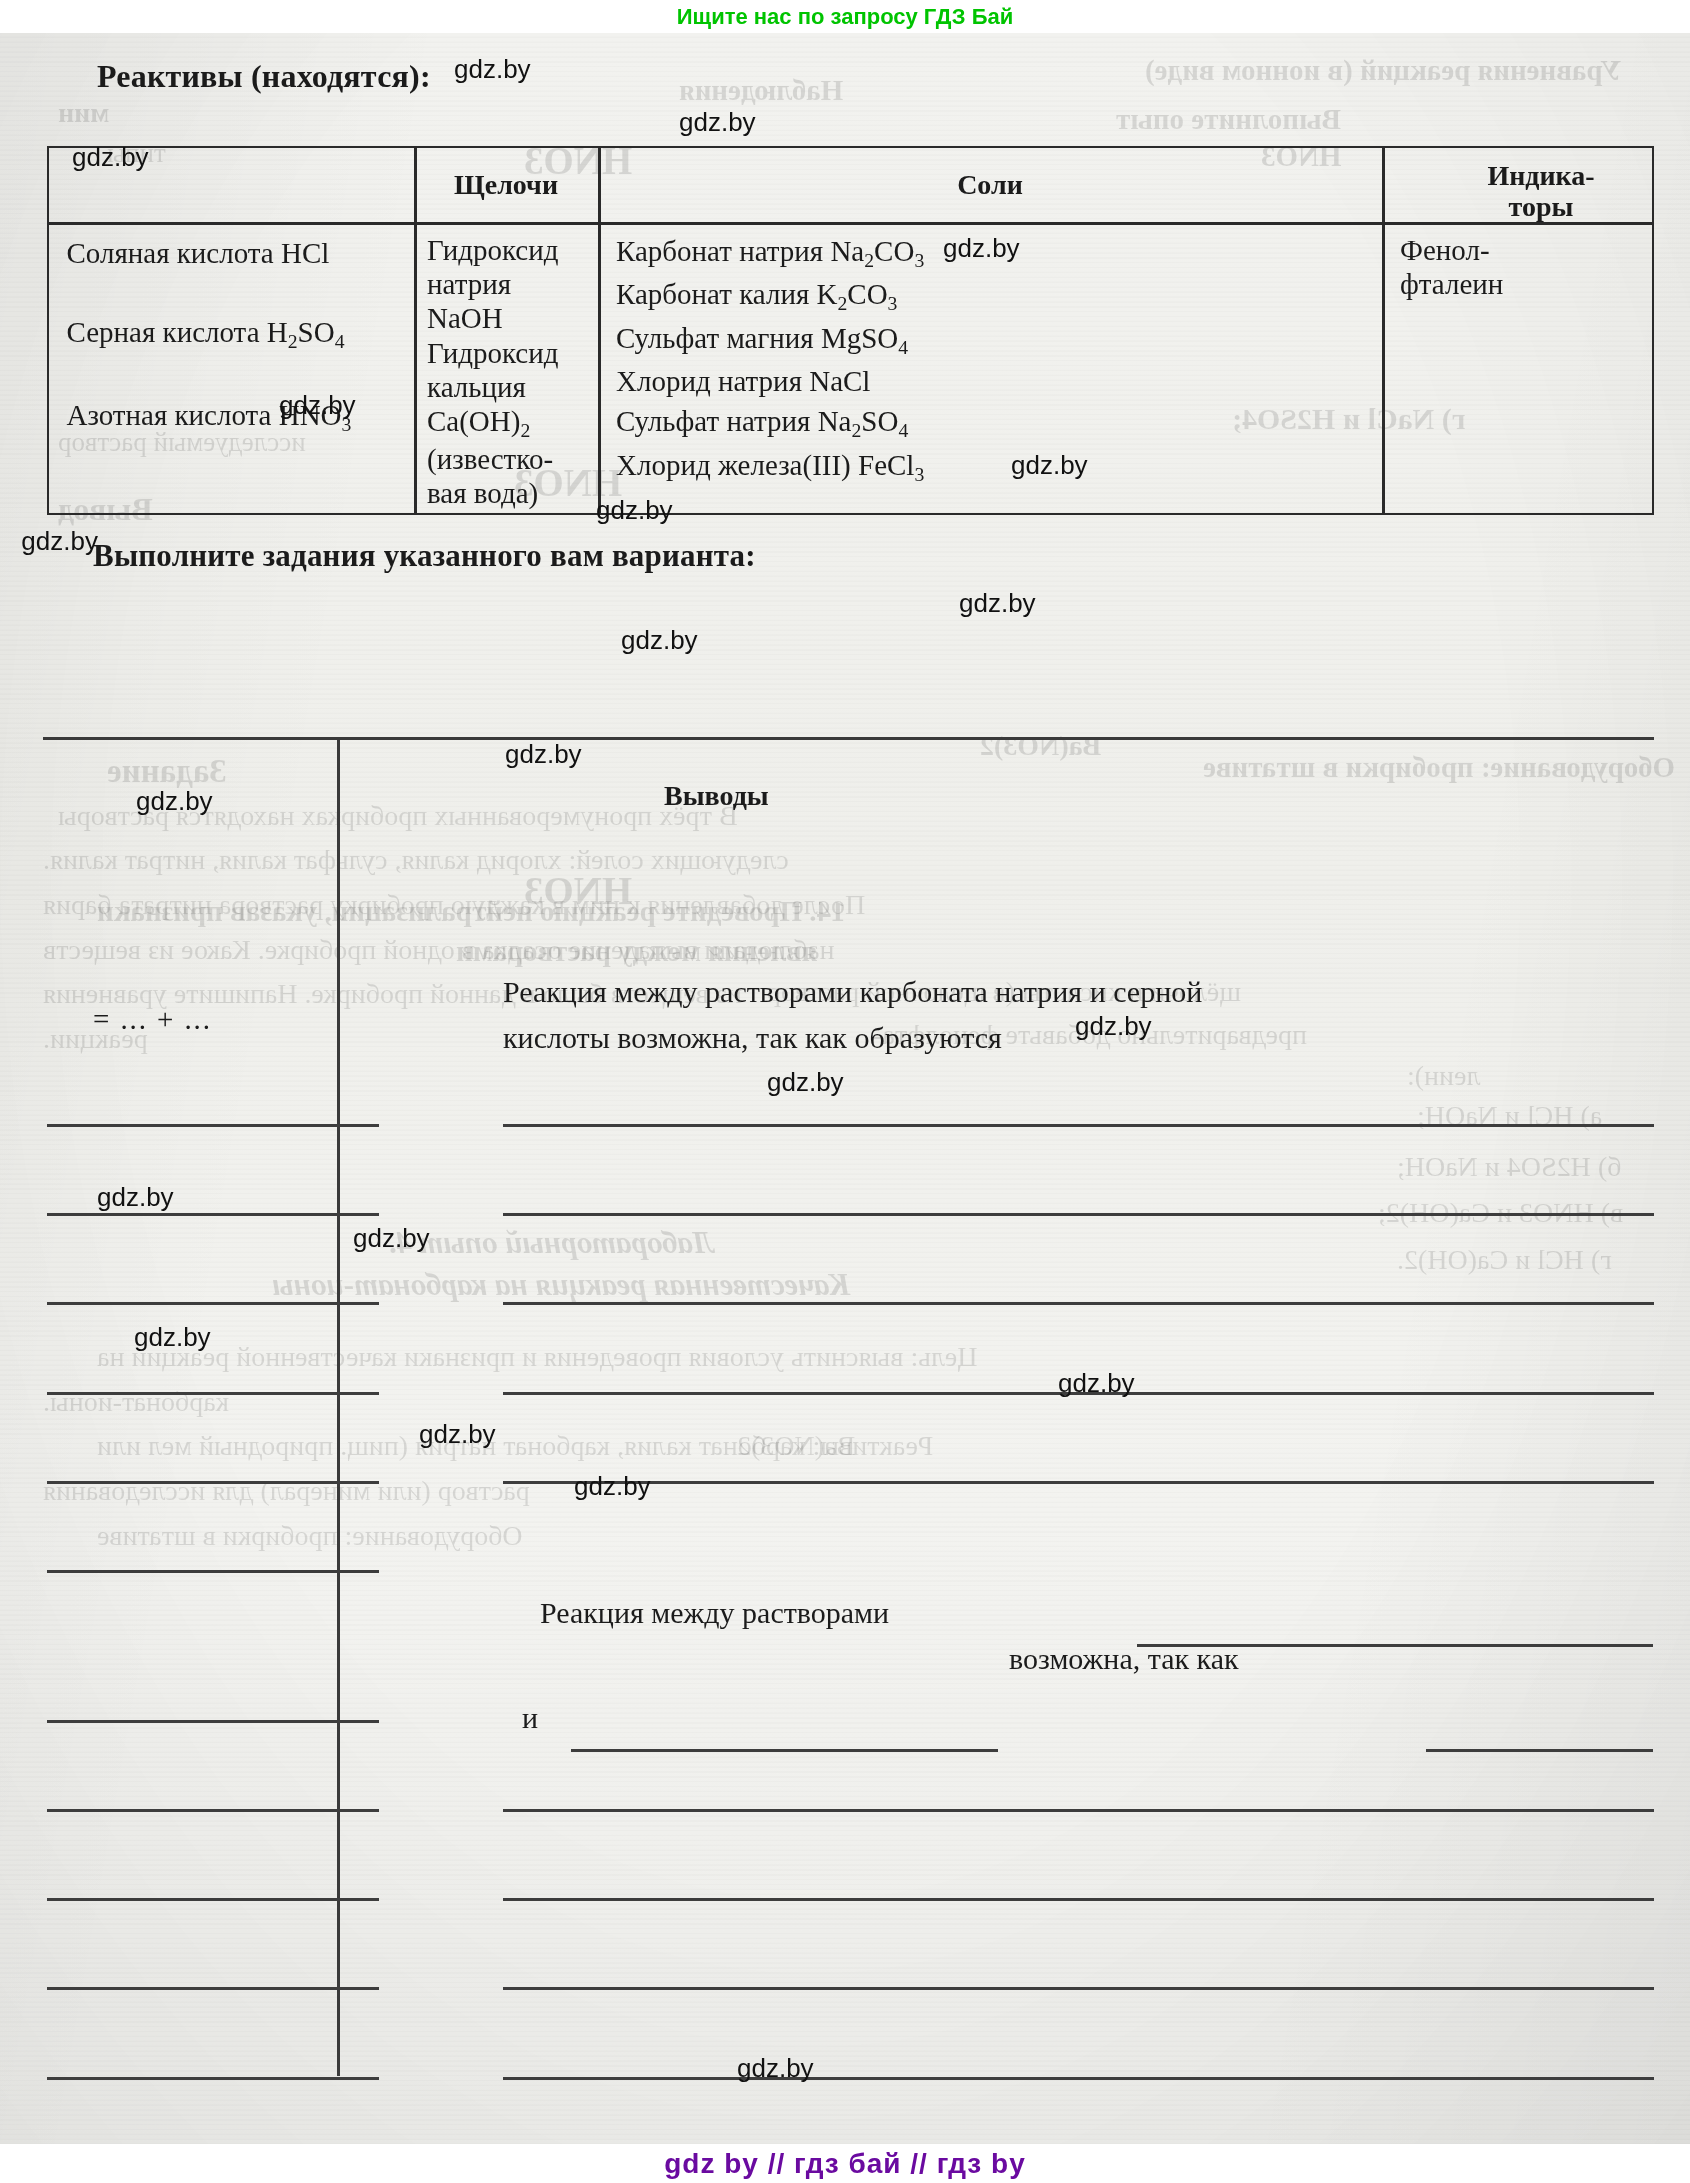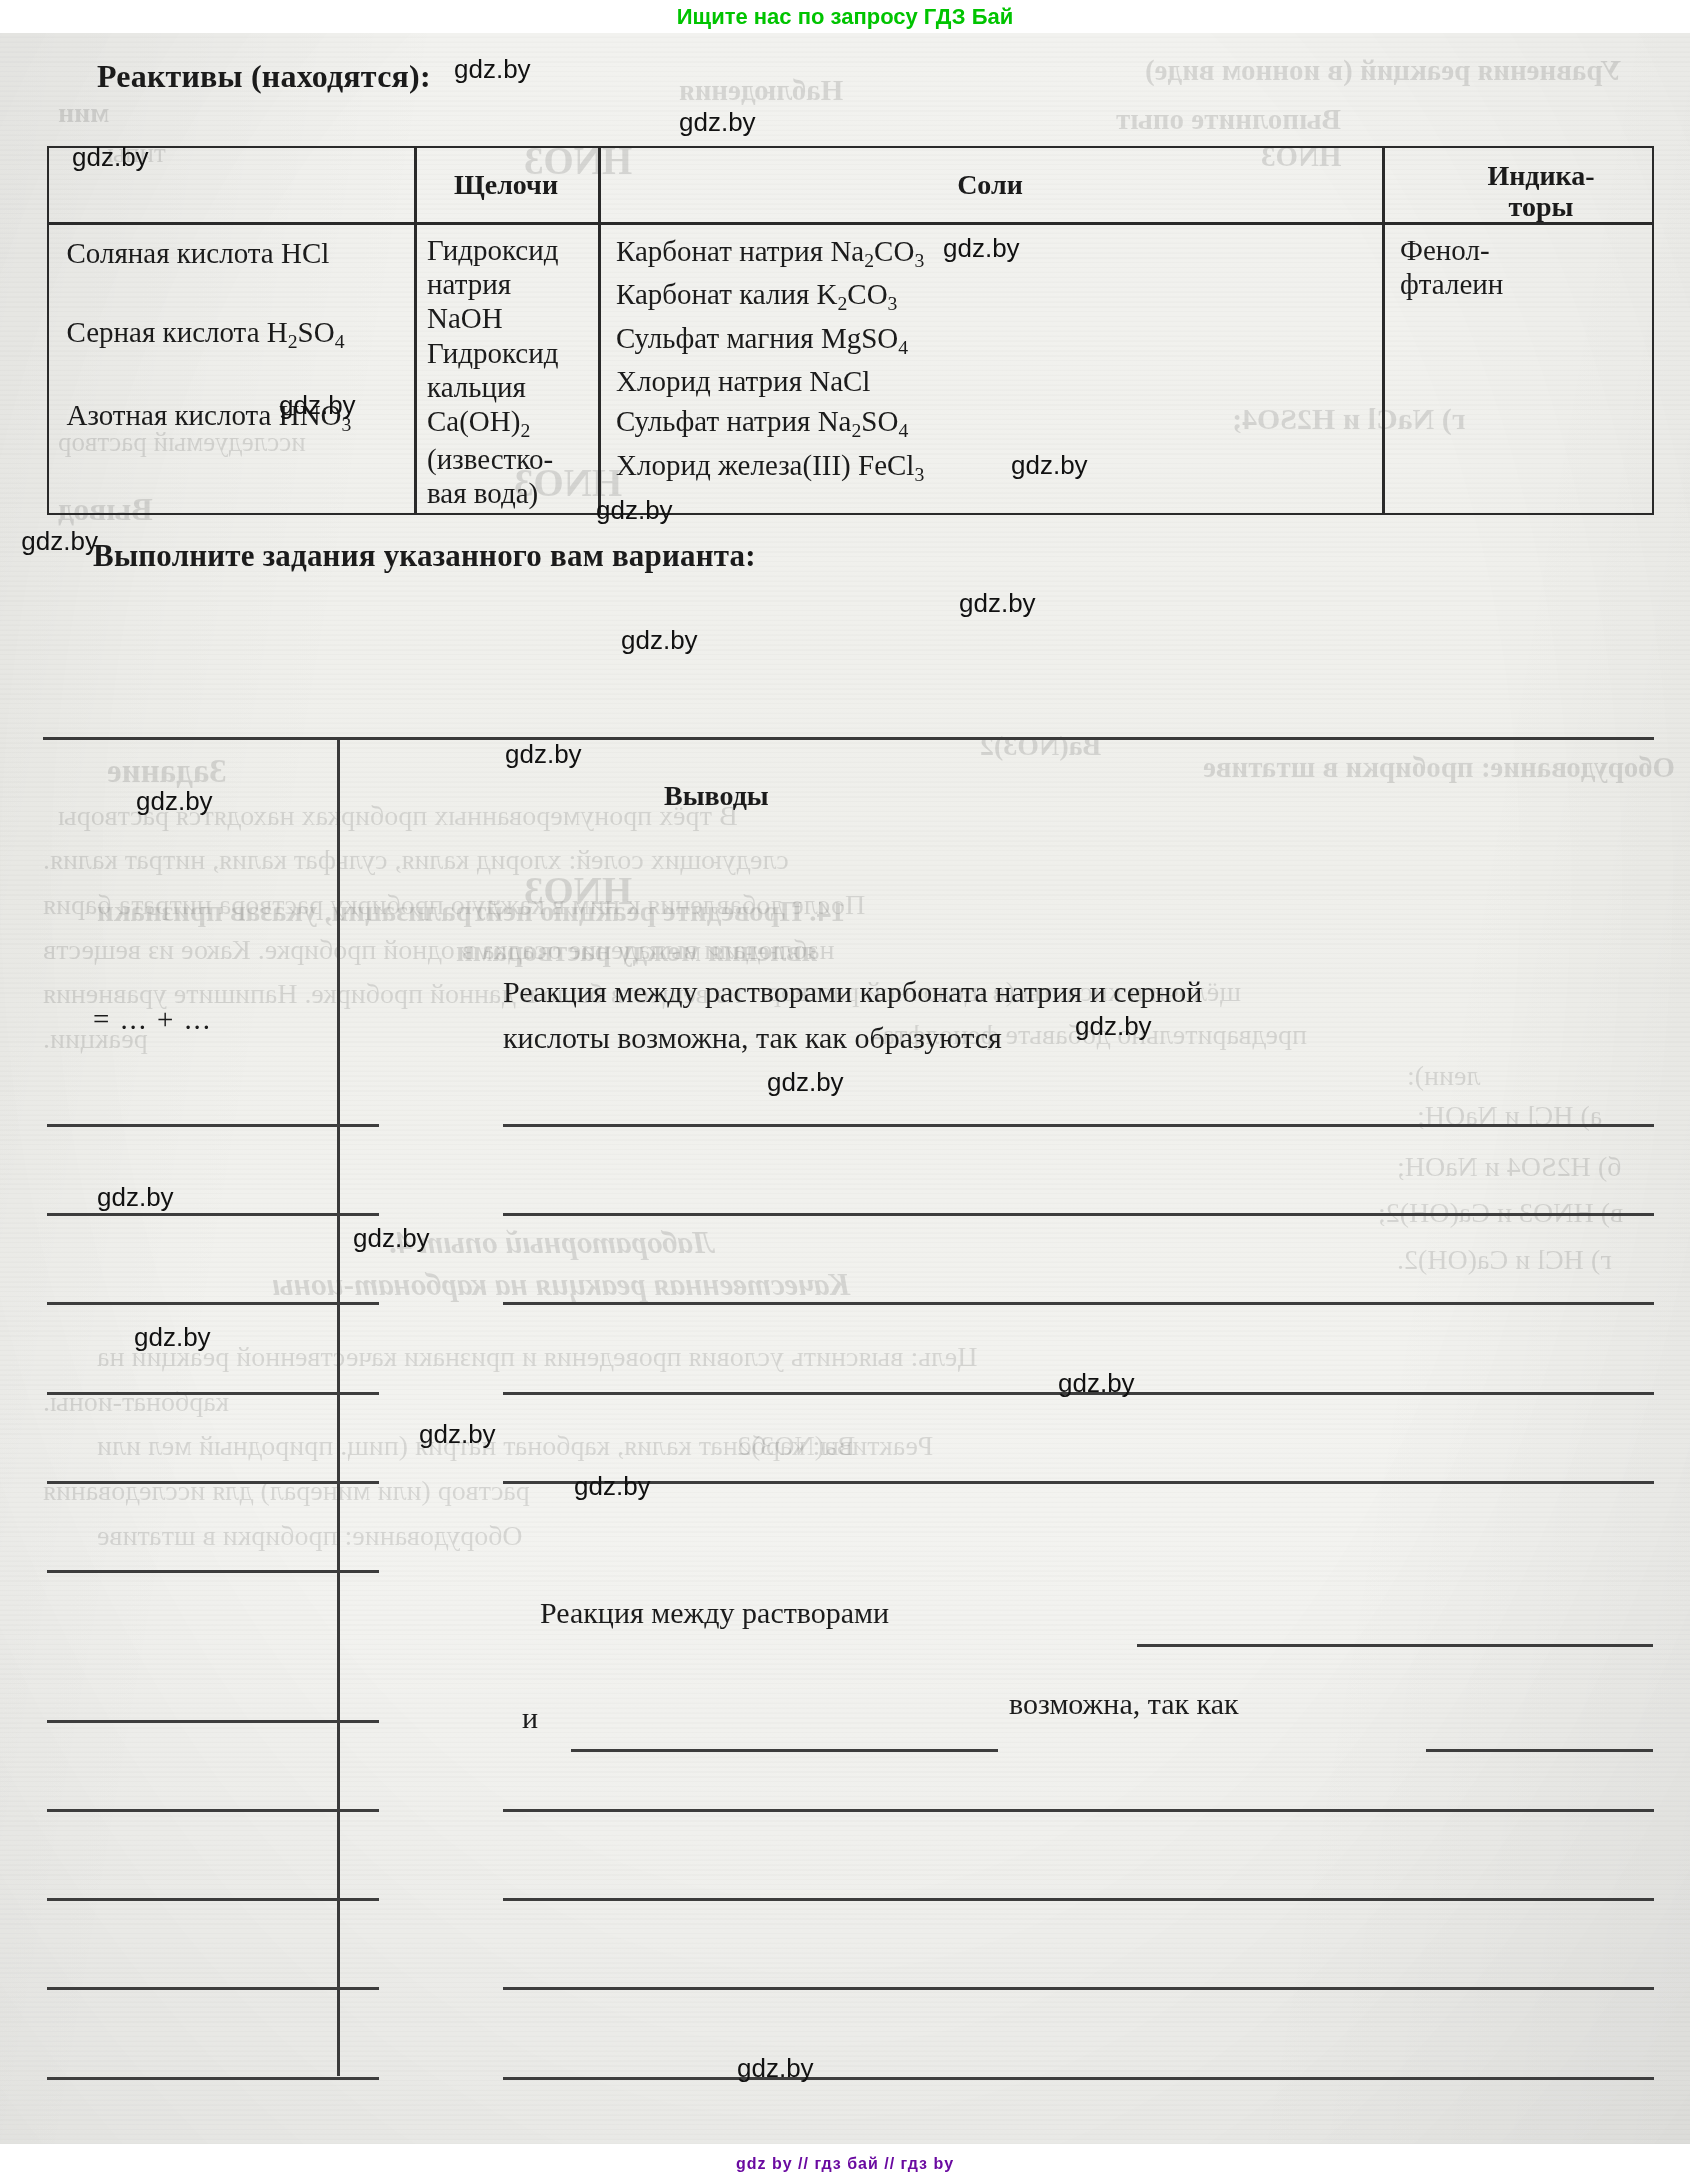--- a/index.html
+++ b/index.html
@@ -14,21 +14,21 @@
   
   .promo-bar{
     position:absolute;left:0;width:1690px;
     text-align:center;
     font-family:"Liberation Sans", sans-serif;
     font-weight:bold;
     background:#ffffff;
     z-index:50;
   }
   #promo-top{top:0;height:33px;line-height:33px;font-size:22px;color:#00c400;}
-  #promo-bottom{bottom:0;height:39px;line-height:39px;font-size:16px;color:#6a0aa0;letter-spacing:1px;}
+  #promo-bottom{bottom:0;height:39px;line-height:39px;font-size:28px;color:#6a0aa0;letter-spacing:1px;}
 
   
   #scan{
     position:absolute;
     left:0;top:33px;
     width:1690px;height:2112px;
     background:
       linear-gradient(100deg, rgba(0,0,0,0.035) 0%, rgba(0,0,0,0) 22%, rgba(0,0,0,0) 78%, rgba(0,0,0,0.03) 100%),
       linear-gradient(#f2f2ef,#efefeb 40%,#f3f3f0 70%,#ededea);
     overflow:hidden;
@@ -246,21 +246,21 @@
     <div class="rule" style="left:503px;top:1180px;width:1151px;"></div>
     <div class="rule" style="left:503px;top:1269px;width:1151px;"></div>
     <div class="rule" style="left:503px;top:1359px;width:1151px;"></div>
     <div class="rule" style="left:503px;top:1448px;width:1151px;"></div>
 
     <div class="wtxt" style="left:540px;top:1560px;">Реакция между растворами</div>
     <div class="rule" style="left:1137px;top:1611px;width:516px;"></div>
 
     <div class="wtxt" style="left:522px;top:1665px;">и</div>
     <div class="rule" style="left:571px;top:1716px;width:427px;"></div>
-    <div class="wtxt" style="left:1009px;top:1651px;text-align:center;">возможна, так как</div>
+    <div class="wtxt" style="left:1009px;top:1606px;text-align:center;">возможна, так как</div>
     <div class="rule" style="left:1426px;top:1716px;width:227px;"></div>
 
     <div class="rule" style="left:503px;top:1776px;width:1151px;"></div>
     <div class="rule" style="left:503px;top:1865px;width:1151px;"></div>
     <div class="rule" style="left:503px;top:1954px;width:1151px;"></div>
     <div class="rule" style="left:503px;top:2044px;width:1151px;"></div>
 
   </div>
 
   <div class="wm" style="left:454px;top:21.3px;">gdz.by</div>

